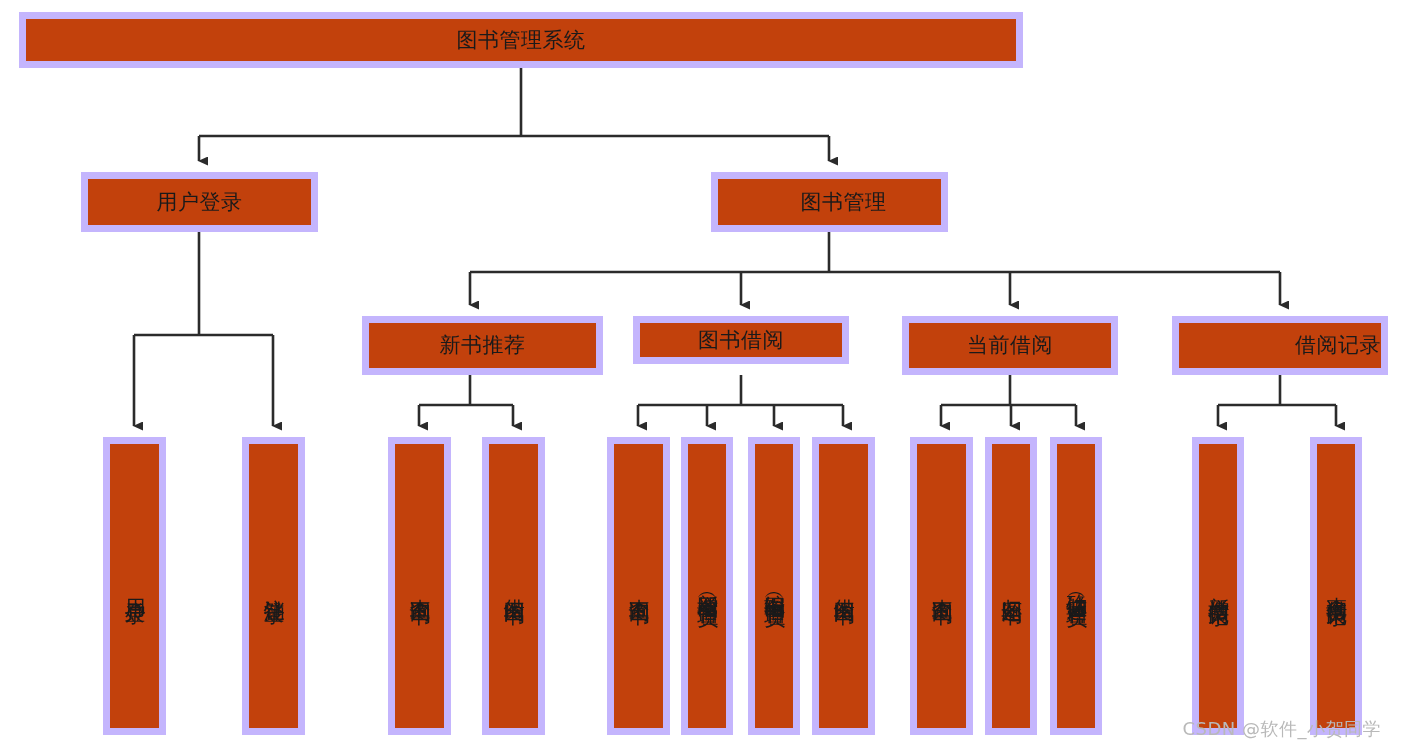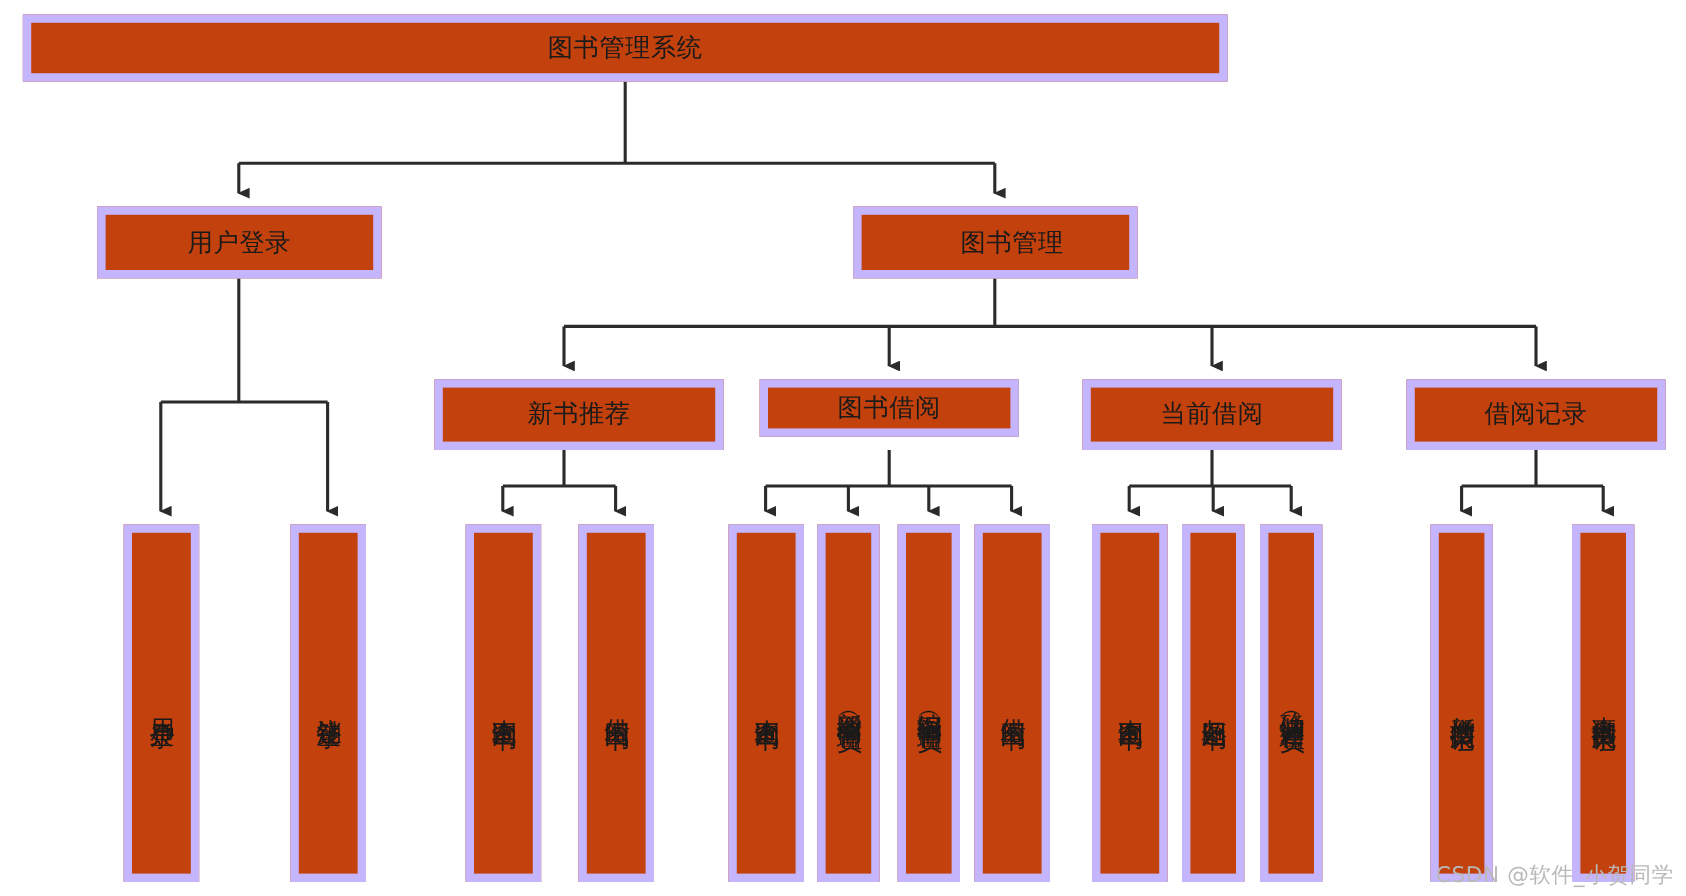--- a/index.html
+++ b/index.html
@@ -54,21 +54,21 @@
   .node.vert .label {
     writing-mode: vertical-rl;
     text-orientation: upright;
     font-size: 21px;
     line-height: 1.12;
     letter-spacing: 2px;
     white-space: nowrap;
   }
   #watermark {
     position: absolute;
-    right: 10px;
+    right: 24px;
     bottom: 6px;
     font-size: 18px;
     color: #b9b9b9;
     letter-spacing: 0.5px;
     z-index: 5;
     white-space: nowrap;
     font-family: "DejaVu Sans", "Liberation Sans", sans-serif;
   }
 </style>
 </head>
@@ -132,21 +132,21 @@
 
   <div class="node horiz" id="node-l2-0" style="left: 362px; top: 316px; width: 241px; height: 59px;">
     <span class="label">新书推荐</span>
   </div>
   <div class="node horiz" id="node-l2-1" style="left: 633px; top: 316px; width: 216px; height: 48px;">
     <span class="label">图书借阅</span>
   </div>
   <div class="node horiz" id="node-l2-2" style="left: 902px; top: 316px; width: 216px; height: 59px;">
     <span class="label">当前借阅</span>
   </div>
-  <div class="node horiz" id="node-l2-3" style="left: 1172px; top: 316px; width: 216px; height: 59px;">
+  <div class="node horiz" id="node-l2-3" style="left: 1172px; top: 316px; width: 216px; height: 59px; justify-content: flex-end;">
     <span class="label">借阅记录</span>
   </div>
 
   <div class="node vert" id="node-l3-0" style="left: 103px; top: 437px; width: 63px; height: 298px;">
     <span class="label">用户登录</span>
   </div>
   <div class="node vert" id="node-l3-1" style="left: 242px; top: 437px; width: 63px; height: 298px;">
     <span class="label">注销登录</span>
   </div>
   <div class="node vert" id="node-l3-2" style="left: 388px; top: 437px; width: 63px; height: 298px;">

